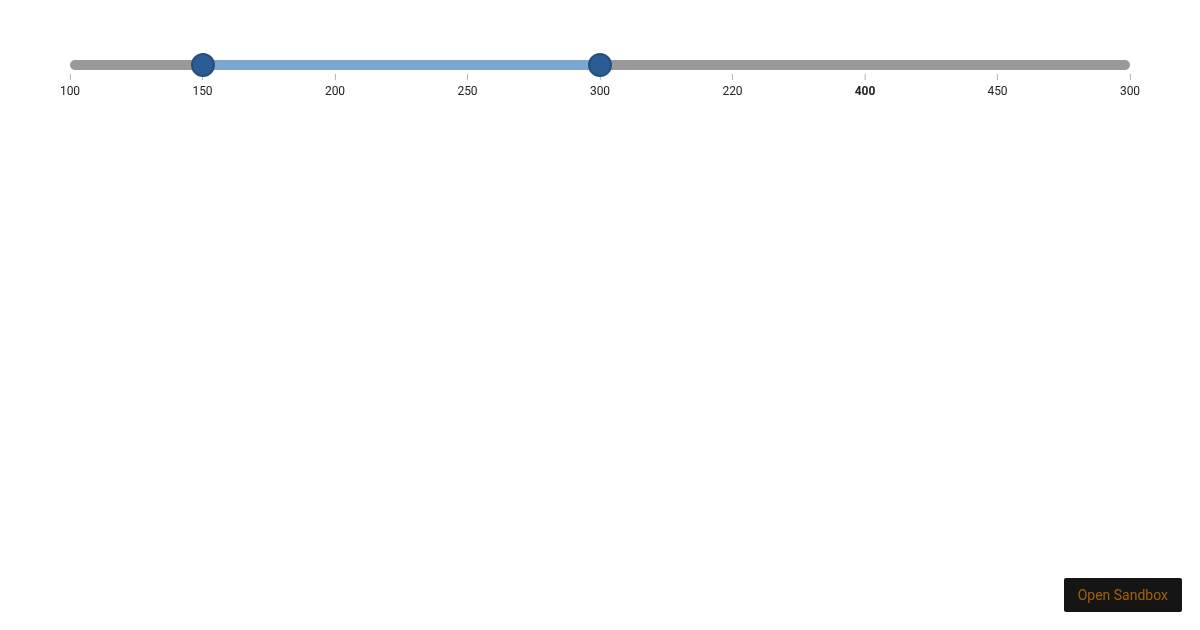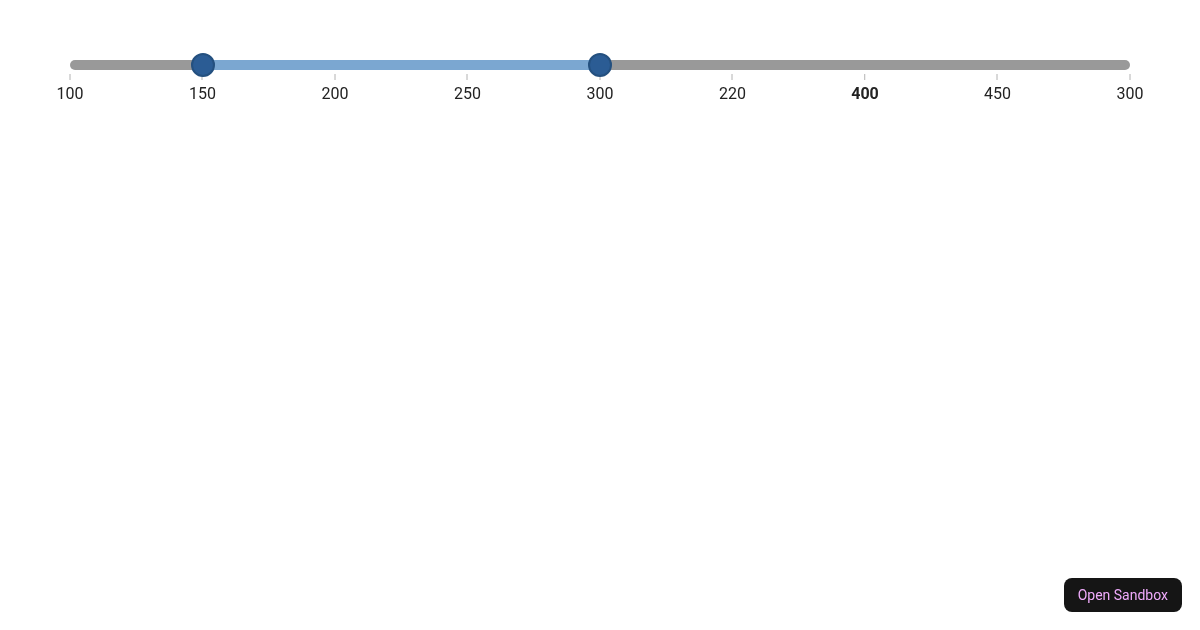--- a/index.html
+++ b/index.html
@@ -56,33 +56,33 @@
       flex-direction: column;
       align-items: center;
     }
     .tick-mark {
       width: 1px;
       height: 6px;
       background: #b3b3b3;
     }
     .tick-label {
       margin-top: 4px;
-      font-size: 16px;
+      font-size: 12px;
       color: #222222;
       white-space: nowrap;
     }
     .open-sandbox {
       position: absolute;
       right: 18px;
       bottom: 18px;
       background: #151515;
-      color: #f0abfc;
+      color: #a16207;
       font-size: 14px;
       padding: 9px 14px;
-      border-radius: 8px;
+      border-radius: 2px;
       cursor: pointer;
       user-select: none;
     }
   </style>
 </head>
 <body>
 
 <div class="slider-wrap">
   <div class="rail">
     <div class="track" id="track" style="left: 12.5%; width: 37.5%;"></div>

